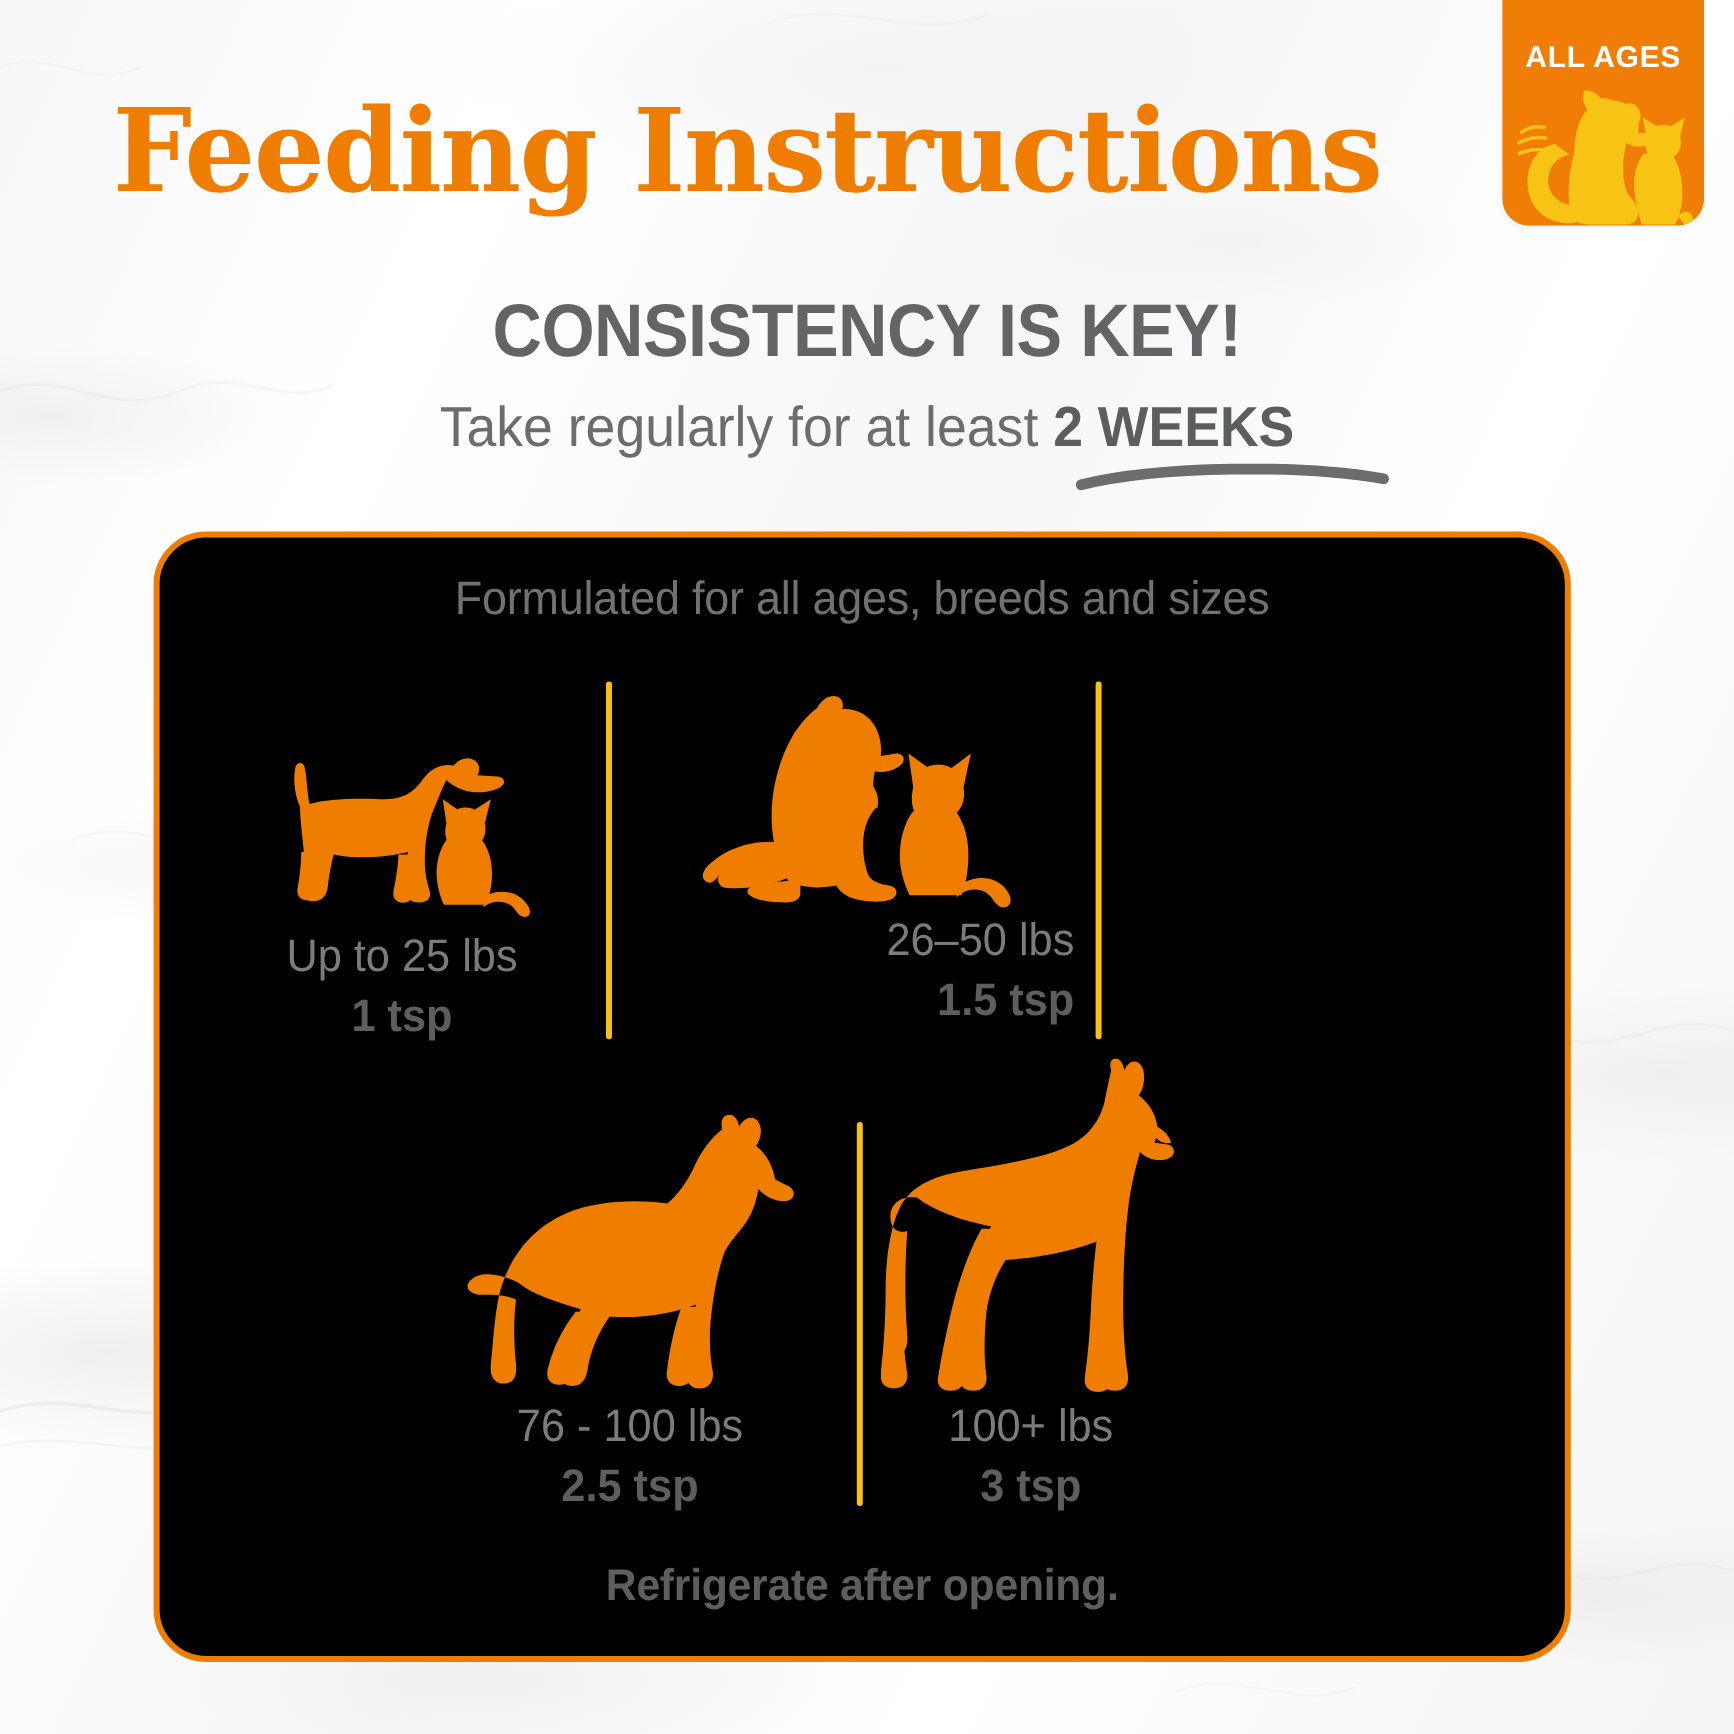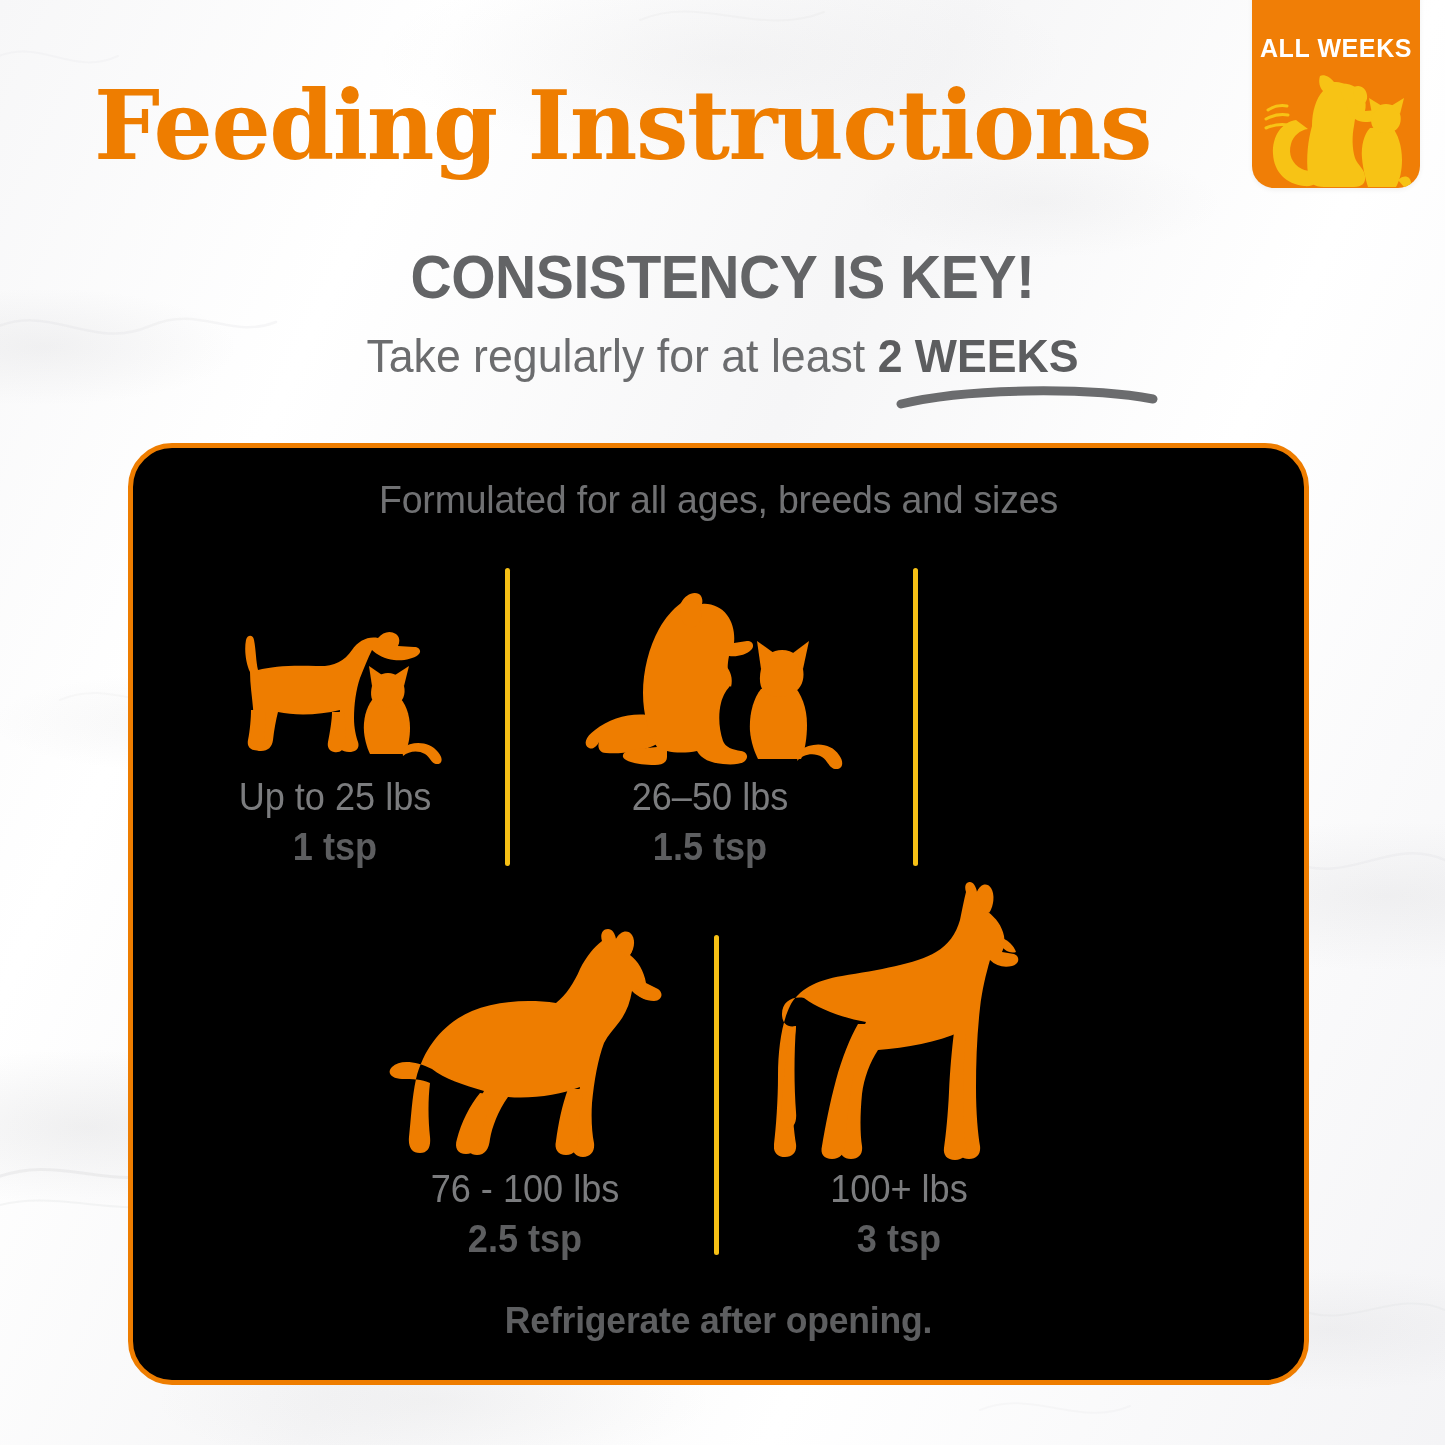--- a/index.html
+++ b/index.html
@@ -219,21 +219,21 @@
     <path d="M1445 860 C 1390 836, 1350 886, 1290 862" stroke-width="2.5" opacity=".2"></path>
     <path d="M1445 1310 C 1395 1288, 1350 1330, 1300 1310" stroke-width="2" opacity=".18"></path>
     <path d="M640 20 C 700 -6, 760 38, 824 12" stroke-width="2" opacity=".16"></path>
     <path d="M60 700 C 110 678, 150 716, 200 698" stroke-width="2" opacity=".15"></path>
     <path d="M980 1410 C 1030 1388, 1080 1428, 1130 1406" stroke-width="2" opacity=".14"></path>
     <path d="M-10 60 C 40 34, 70 78, 118 56" stroke-width="2" opacity=".14"></path>
   </g>
 </svg>
 
 <div id="all-ages-badge">
-  <div class="badge-label">ALL WEEKS</div>
+  <div class="badge-label">ALL AGES</div>
   <svg class="badge-art" viewBox="0 0 150 118">
     <g fill="#F7C315">
 
       <path d="M6 40 C 12 36, 19 35, 25 36" stroke="#F7C315" stroke-width="3" fill="none" stroke-linecap="round"></path>
       <path d="M4 49 C 11 45, 19 44, 26 45" stroke="#F7C315" stroke-width="3" fill="none" stroke-linecap="round"></path>
       <path d="M4 58 C 11 55, 19 54, 26 55" stroke="#F7C315" stroke-width="3" fill="none" stroke-linecap="round"></path>
 
       <path d="M34 50 C 20 52, 10 66, 11 84 C 12 102, 24 114, 42 116 C 52 117, 58 112, 56 106
                C 54 100, 46 102, 40 99 C 30 94, 26 84, 29 74 C 31 66, 38 60, 46 59 Z"></path>
 
@@ -318,21 +318,21 @@
 
           <path d="M182 128 C 194 120, 210 122, 218 132 C 224 139, 222 145, 216 144
                    C 211 143, 210 137, 205 134 C 198 130, 189 131, 183 136 Z"></path>
         </g>
       </svg>
     </div>
     <div class="weight">Up to 25 lbs</div>
     <div class="dose">1 tsp</div>
   </div>
 
-  <div class="size-cell" style="left:382px; top:115px; width:390px; height:303px;">
+  <div class="size-cell" style="left:382px; top:102px; width:390px; height:303px;text-align:right;">
     <div class="art">
       <svg width="270" height="185" viewBox="0 0 270 185">
         <g fill="#EE7D00">
 
           <path d="M72 130 C 54 128, 34 134, 20 145 C 10 152, 8 160, 14 163
                    C 18 165, 22 161, 24 157 C 22 163, 25 168, 31 168
                    C 46 169, 64 167, 78 161 C 88 157, 92 150, 88 143 Z"></path>
 
           <path d="M82 162 C 74 150, 68 130, 68 108 C 68 86, 74 62, 84 44
                    C 90 33, 98 24, 106 18 C 110 10, 118 6, 124 9
@@ -400,21 +400,21 @@
           <path d="M236 12 C 240 4, 248 2, 252 8 C 256 14, 254 24, 248 30 C 242 28, 236 20, 236 12 Z"></path>
 
           <path d="M256 62 C 262 64, 268 68, 272 72 C 266 74, 258 70, 254 64 Z"></path>
         </g>
       </svg>
     </div>
     <div class="weight">76 - 100 lbs</div>
     <div class="dose">2.5 tsp</div>
   </div>
 
-  <div class="size-cell" style="left:596px; top:485px; width:340px; height:325px;">
+  <div class="size-cell" style="left:556px; top:485px; width:340px; height:325px;">
     <div class="art">
       <svg width="250" height="280" viewBox="0 0 250 280">
         <g fill="#EE7D00">
           <path d="M30 116 C 18 114, 8 120, 8 132 C 8 142, 14 146, 22 144
                    C 20 160, 18 184, 18 206 C 18 230, 20 250, 22 262
                    C 23 270, 19 275, 11 275 C 3 275, -1 270, 0 262
                    C 2 246, 4 218, 4 194 C 4 166, 8 140, 16 124
                    C 24 108, 42 98, 68 94 C 104 88, 142 82, 162 70
                    C 174 63, 182 52, 186 38 C 188 28, 190 18, 192 10
                    C 190 4, 192 0, 196 0 C 199 0, 202 4, 203 10

